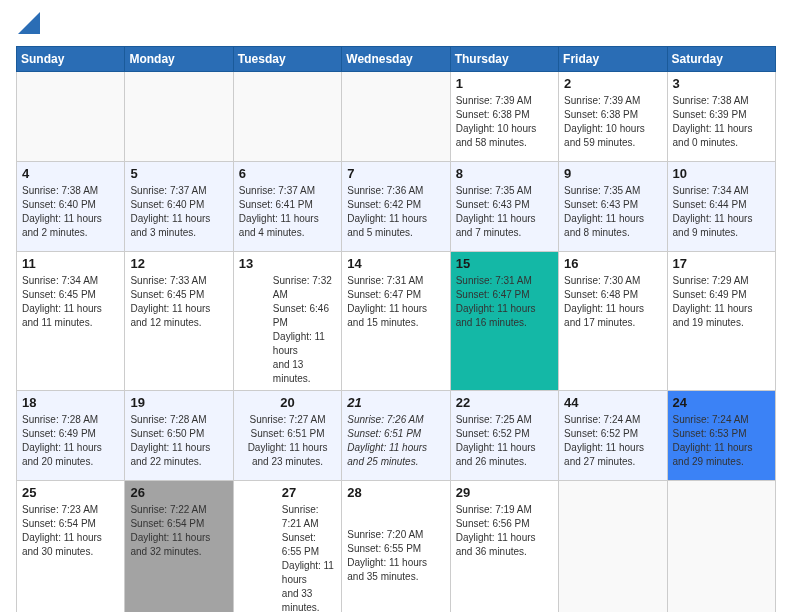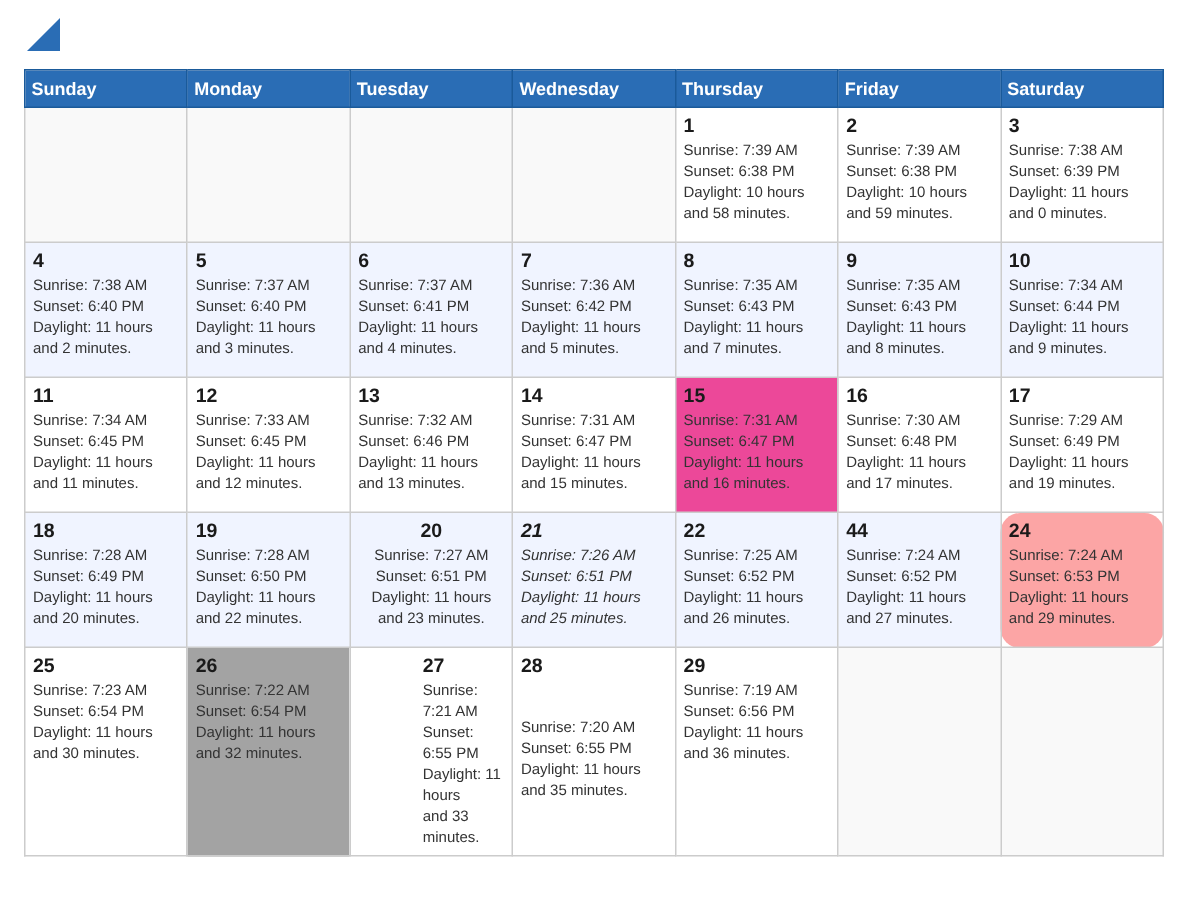--- a/index.html
+++ b/index.html
@@ -199,33 +199,33 @@
         </td>
         <td style="background-color: rgb(255, 255, 255);">
           <div class="day-number">12</div>
           <div class="day-info" style="white-space: pre-line;">Sunrise: 7:33 AM
 Sunset: 6:45 PM
 Daylight: 11 hours
 and 12 minutes.</div>
         </td>
         <td style="background-color: rgb(255, 255, 255);">
           <div class="day-number">13</div>
-          <div class="day-info" style="white-space: pre-line;">Sunrise: 7:32 AM
+          <div class="day-info" style="white-space: pre-line; margin-left: 34px;">Sunrise: 7:32 AM
 Sunset: 6:46 PM
 Daylight: 11 hours
 and 13 minutes.</div>
         </td>
         <td style="background-color: rgb(255, 255, 255);">
           <div class="day-number">14</div>
           <div class="day-info" style="white-space: pre-line;">Sunrise: 7:31 AM
 Sunset: 6:47 PM
 Daylight: 11 hours
 and 15 minutes.</div>
         </td>
-        <td style="background-color: #ec4899;">
+        <td style="background-color: #14b8a6;">
           <div class="day-number">15</div>
           <div class="day-info" style="white-space: pre-line;">Sunrise: 7:31 AM
 Sunset: 6:47 PM
 Daylight: 11 hours
 and 16 minutes.</div>
         </td>
         <td style="background-color: rgb(255, 255, 255);">
           <div class="day-number">16</div>
           <div class="day-info" style="white-space: pre-line;">Sunrise: 7:30 AM
 Sunset: 6:48 PM
@@ -276,21 +276,21 @@
 Daylight: 11 hours
 and 26 minutes.</div>
         </td>
         <td style="background-color: rgb(240, 244, 255);">
           <div class="day-number">44</div>
           <div class="day-info" style="white-space: pre-line;">Sunrise: 7:24 AM
 Sunset: 6:52 PM
 Daylight: 11 hours
 and 27 minutes.</div>
         </td>
-        <td style="background-color: #fca5a5; border-radius: 13px;">
+        <td style="background-color: #3b82f6;">
           <div class="day-number">24</div>
           <div class="day-info" style="white-space: pre-line;">Sunrise: 7:24 AM
 Sunset: 6:53 PM
 Daylight: 11 hours
 and 29 minutes.</div>
         </td>
       </tr>
       <tr>
         <td style="background-color: rgb(255, 255, 255);">
           <div class="day-number">25</div>

